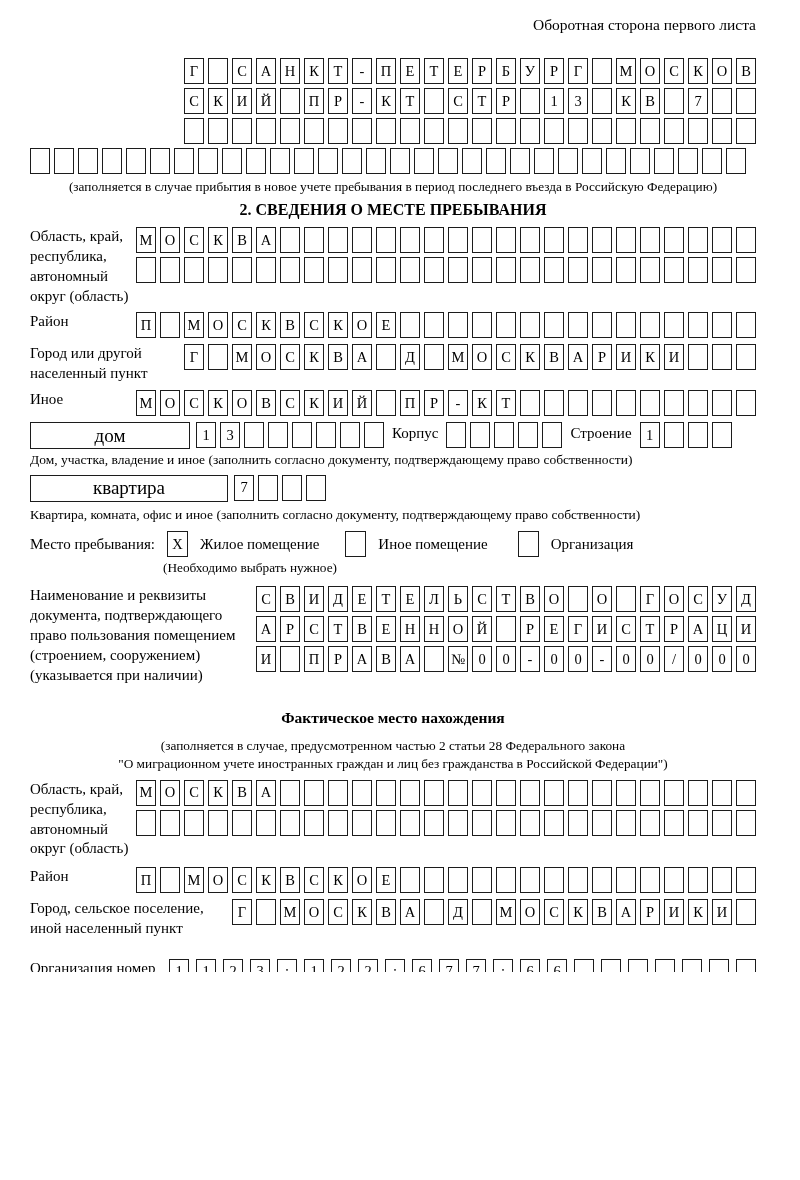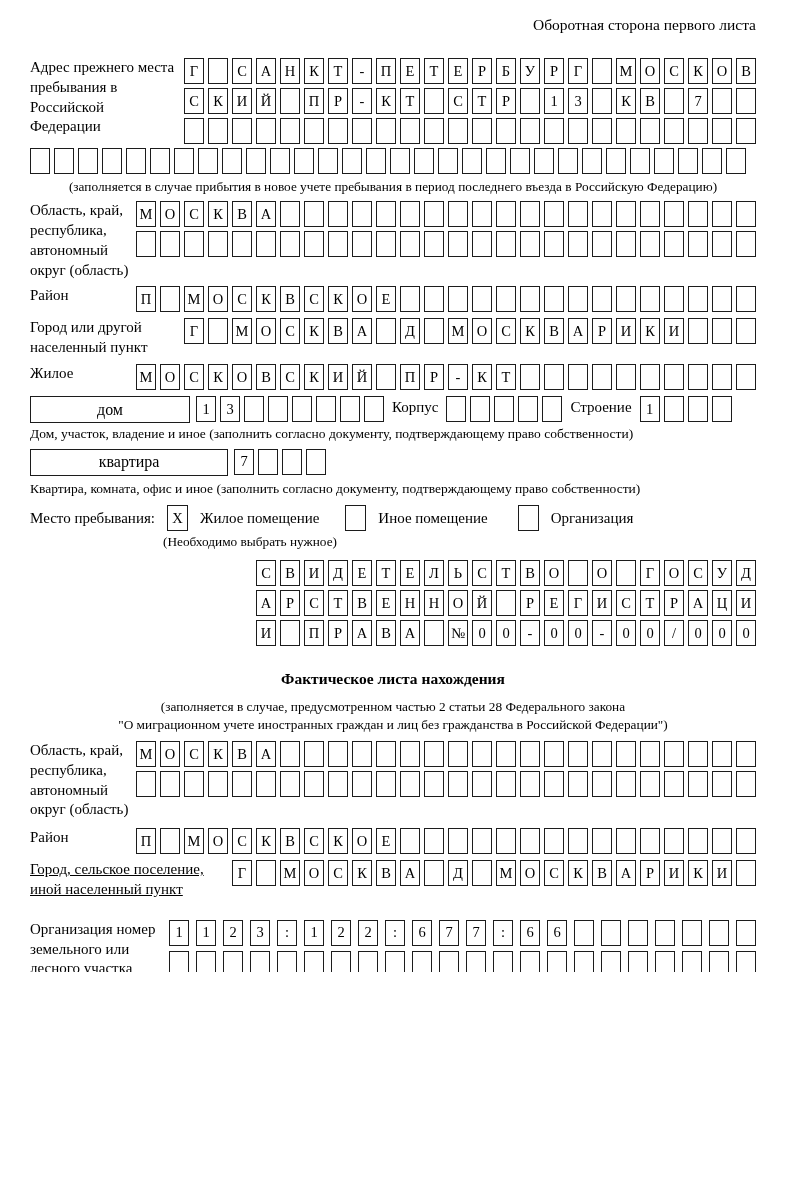--- a/index.html
+++ b/index.html
@@ -18,21 +18,21 @@
 
   .cell {
     box-sizing:border-box; flex:none; width:20px; height:26px;
     border:1.8px solid #1c1c1c; display:inline-flex; align-items:center; justify-content:center;
     font-size:14.5px; font-family:"Liberation Serif", serif; background:#fff;
   }
   .checkbox { width:21px; height:26px; }
 
   .bigbox {
     box-sizing:border-box; border:1.8px solid #1c1c1c; height:27px;
-    display:flex; align-items:center; justify-content:center; font-size:16px; flex:none;
+    display:flex; align-items:center; justify-content:center; font-size:19px; flex:none;
   }
   .inline-lbl { font-size:15px; flex:none; padding:3px 2px 0 2px; }
 
   .cap { font-size:13.3px; text-align:center; line-height:1.3; }
   .cap-left { font-size:13.5px; text-align:left; line-height:1.3; }
   .title { font-size:16px; font-weight:bold; text-align:center; }
 
   .mb2{margin-bottom:2px;} .mb4{margin-bottom:4px;} .mb6{margin-bottom:6px;}
   .mb8{margin-bottom:8px;} .mb10{margin-bottom:10px;}
 
@@ -43,21 +43,20 @@
   .stamp-box { box-sizing:border-box; width:356px; height:176px; border:2px solid #1c1c1c; }
 </style>
 </head>
 <body>
 
 <div class="sheet">
 
   <div class="hdr">Оборотная сторона первого листа</div>
 
   <div class="frow mb4">
-    <div class="flabel" style="max-width:150px;">Адрес прежнего места пребывания в Российской Федерации</div>
     <div class="rows">
       <div class="boxes">
           <span class="cell">Г</span>
           <span class="cell"></span>
           <span class="cell">С</span>
           <span class="cell">А</span>
           <span class="cell">Н</span>
           <span class="cell">К</span>
           <span class="cell">Т</span>
           <span class="cell">-</span>
@@ -159,20 +158,21 @@
       <span class="cell"></span>
       <span class="cell"></span>
       <span class="cell"></span>
       <span class="cell"></span>
       <span class="cell"></span>
       <span class="cell"></span>
       <span class="cell"></span>
     </div>
   <div class="cap mb6">(заполняется в случае прибытия в новое учете пребывания в период последнего въезда в Российскую Федерацию)</div>
 
+  <div class="title mb8">2. СВЕДЕНИЯ О МЕСТЕ ПРЕБЫВАНИЯ</div>
 
   <div class="frow mb6">
     <div class="flabel">Область, край, республика, автономный округ (область)</div>
     <div class="rows">
       <div class="boxes">
           <span class="cell">М</span>
           <span class="cell">О</span>
           <span class="cell">С</span>
           <span class="cell">К</span>
           <span class="cell">В</span>
@@ -289,21 +289,21 @@
           <span class="cell">К</span>
           <span class="cell">И</span>
           <span class="cell"></span>
           <span class="cell"></span>
           <span class="cell"></span>
         </div>
       </div>
   </div>
 
   <div class="frow mb6">
-    <div class="flabel">Жилое</div>
+    <div class="flabel">Иное</div>
     <div class="rows">
         <div class="boxes">
           <span class="cell">М</span>
           <span class="cell">О</span>
           <span class="cell">С</span>
           <span class="cell">К</span>
           <span class="cell">О</span>
           <span class="cell">В</span>
           <span class="cell">С</span>
           <span class="cell">К</span>
@@ -350,21 +350,21 @@
         <span class="cell"></span>
       </div>
     <div class="inline-lbl">Строение</div>
     <div class="boxes">
         <span class="cell">1</span>
         <span class="cell"></span>
         <span class="cell"></span>
         <span class="cell"></span>
       </div>
   </div>
-  <div class="cap-left mb6">Дом, участок, владение и иное (заполнить согласно документу, подтверждающему право собственности)</div>
+  <div class="cap-left mb6">Дом, участка, владение и иное (заполнить согласно документу, подтверждающему право собственности)</div>
 
   <div class="house-row mb4">
     <div class="bigbox" style="width:198px;">квартира</div>
     <div class="boxes">
         <span class="cell">7</span>
         <span class="cell"></span>
         <span class="cell"></span>
         <span class="cell"></span>
       </div>
   </div>
@@ -375,20 +375,21 @@
     <span class="cell checkbox">X</span>
     <span>Жилое помещение</span>
     <span class="cell checkbox" style="margin-left:14px;"></span>
     <span>Иное помещение</span>
     <span class="cell checkbox" style="margin-left:18px;"></span>
     <span>Организация</span>
   </div>
   <div class="cap mb10" style="width:440px;">(Необходимо выбрать нужное)</div>
 
   <div class="frow">
+    <div class="flabel" style="max-width:225px;">Наименование и реквизиты документа, подтверждающего право пользования помещением (строением, сооружением) (указывается при наличии)</div>
     <div class="rows">
       <div class="boxes">
           <span class="cell">С</span>
           <span class="cell">В</span>
           <span class="cell">И</span>
           <span class="cell">Д</span>
           <span class="cell">Е</span>
           <span class="cell">Т</span>
           <span class="cell">Е</span>
           <span class="cell">Л</span>
@@ -448,21 +449,21 @@
           <span class="cell">0</span>
           <span class="cell">0</span>
           <span class="cell">/</span>
           <span class="cell">0</span>
           <span class="cell">0</span>
           <span class="cell">0</span>
         </div>
     </div>
   </div>
 
-  <div class="title" style="margin-top:24px; margin-bottom:10px; font-size:15.5px;">Фактическое листа нахождения</div>
+  <div class="title" style="margin-top:24px; margin-bottom:10px; font-size:15.5px;">Фактическое место нахождения</div>
   <div class="cap">(заполняется в случае, предусмотренном частью 2 статьи 28 Федерального закона</div>
   <div class="cap mb8">"О миграционном учете иностранных граждан и лиц без гражданства в Российской Федерации")</div>
 
   <div class="frow mb8">
     <div class="flabel">Область, край, республика, автономный округ (область)</div>
     <div class="rows">
       <div class="boxes">
           <span class="cell">М</span>
           <span class="cell">О</span>
           <span class="cell">С</span>
@@ -549,21 +550,21 @@
           <span class="cell"></span>
           <span class="cell"></span>
           <span class="cell"></span>
           <span class="cell"></span>
           <span class="cell"></span>
         </div>
       </div>
   </div>
 
   <div class="frow mb6">
-    <div class="flabel" style="max-width:200px;text-decoration:underline;">Город, сельское поселение, иной населенный пункт</div>
+    <div class="flabel" style="max-width:200px;">Город, сельское поселение, иной населенный пункт</div>
     <div class="rows">
         <div class="boxes">
           <span class="cell">Г</span>
           <span class="cell"></span>
           <span class="cell">М</span>
           <span class="cell">О</span>
           <span class="cell">С</span>
           <span class="cell">К</span>
           <span class="cell">В</span>
           <span class="cell">А</span>

